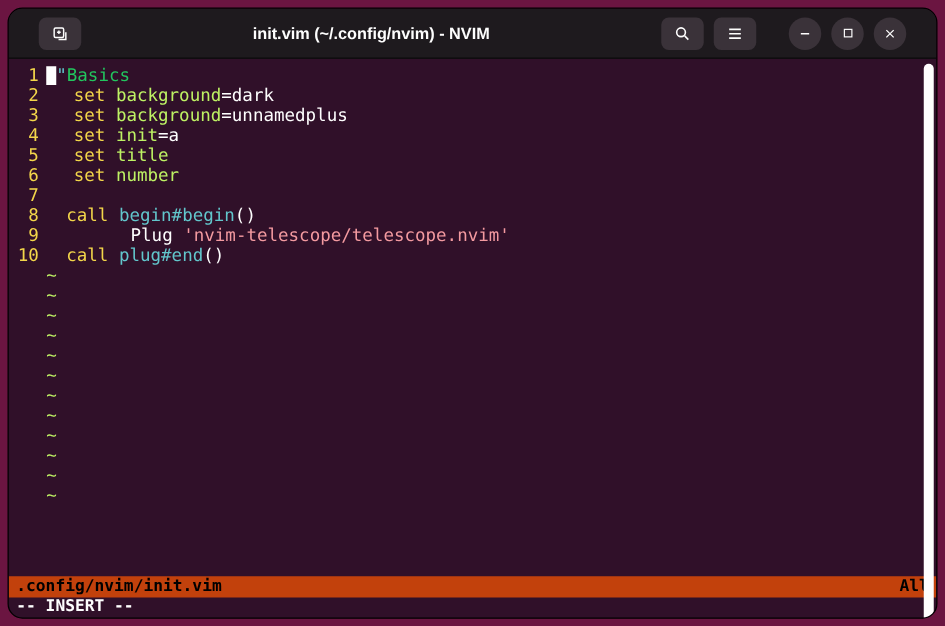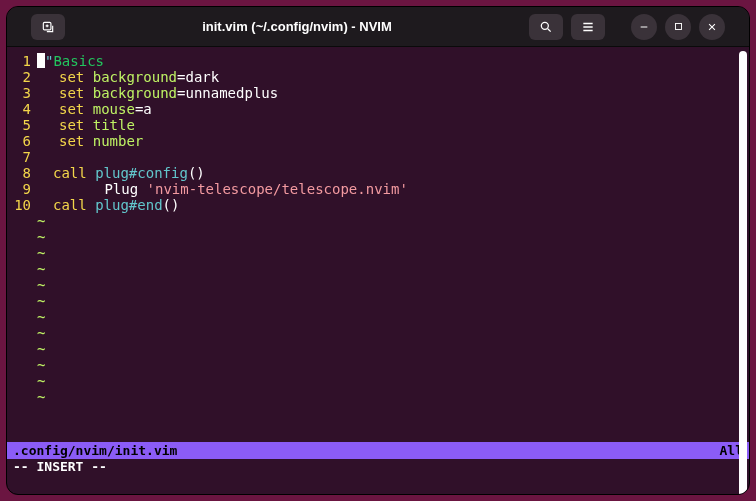--- a/index.html
+++ b/index.html
@@ -91,34 +91,34 @@
   width: 8px;
   height: 470px;
   position: absolute;
   right: 2px;
   top: 4px;
   background: #fefefe;
   border-radius: 4px;
 }
 .statusbar {
   height: 17px;
-  background: #8b5cf6;
+  background: #c2410c;
   color: #000;
   font-family: "DejaVu Sans Mono", monospace;
   font-size: 13px;
   font-weight: 700;
   display: flex;
   padding: 0 6px;
   align-items: center;
 }
 .status-left { flex: 1; }
 .status-pos  { width: 130px; }
 .status-pct  { text-align: right; }
 .modebar {
-  height: 35px;
+  height: 16px;
   color: #fefefe;
   font-family: "DejaVu Sans Mono", monospace;
   font-size: 13px;
   font-weight: 700;
   padding: 0 6px;
 }
 svg { display: block; }
 </style>
 </head>
 <body>
@@ -183,25 +183,25 @@
 
 
 
 
 
 
 </div>
     <div class="code"><span class="cursor"></span><span class="tok-quote">"</span><span class="tok-comment">Basics</span>
 <span class="tok-set">set </span><span class="tok-option">background</span><span class="tok-symbol">=</span>dark
 <span class="tok-set">set </span><span class="tok-option">background</span><span class="tok-symbol">=</span>unnamedplus
-<span class="tok-set">set </span><span class="tok-option">mouse</span><span class="tok-symbol">=</span>a
+<span class="tok-set">set </span><span class="tok-option">init</span><span class="tok-symbol">=</span>a
 <span class="tok-set">set </span><span class="tok-option">title</span>
 <span class="tok-set">set </span><span class="tok-option">number</span>
 
-<span class="tok-call">call </span><span class="tok-func">plug#config</span><span class="tok-symbol">()</span>
+<span class="tok-call">call </span><span class="tok-func">begin#begin</span><span class="tok-symbol">()</span>
         Plug <span class="tok-string">'nvim-telescope/telescope.nvim'</span>
 <span class="tok-call">call </span><span class="tok-func">plug#end</span><span class="tok-symbol">()</span>
 <span class="tok-option">~</span>
 <span class="tok-option">~</span>
 <span class="tok-option">~</span>
 <span class="tok-option">~</span>
 <span class="tok-option">~</span>
 <span class="tok-option">~</span>
 <span class="tok-option">~</span>
 <span class="tok-option">~</span>

